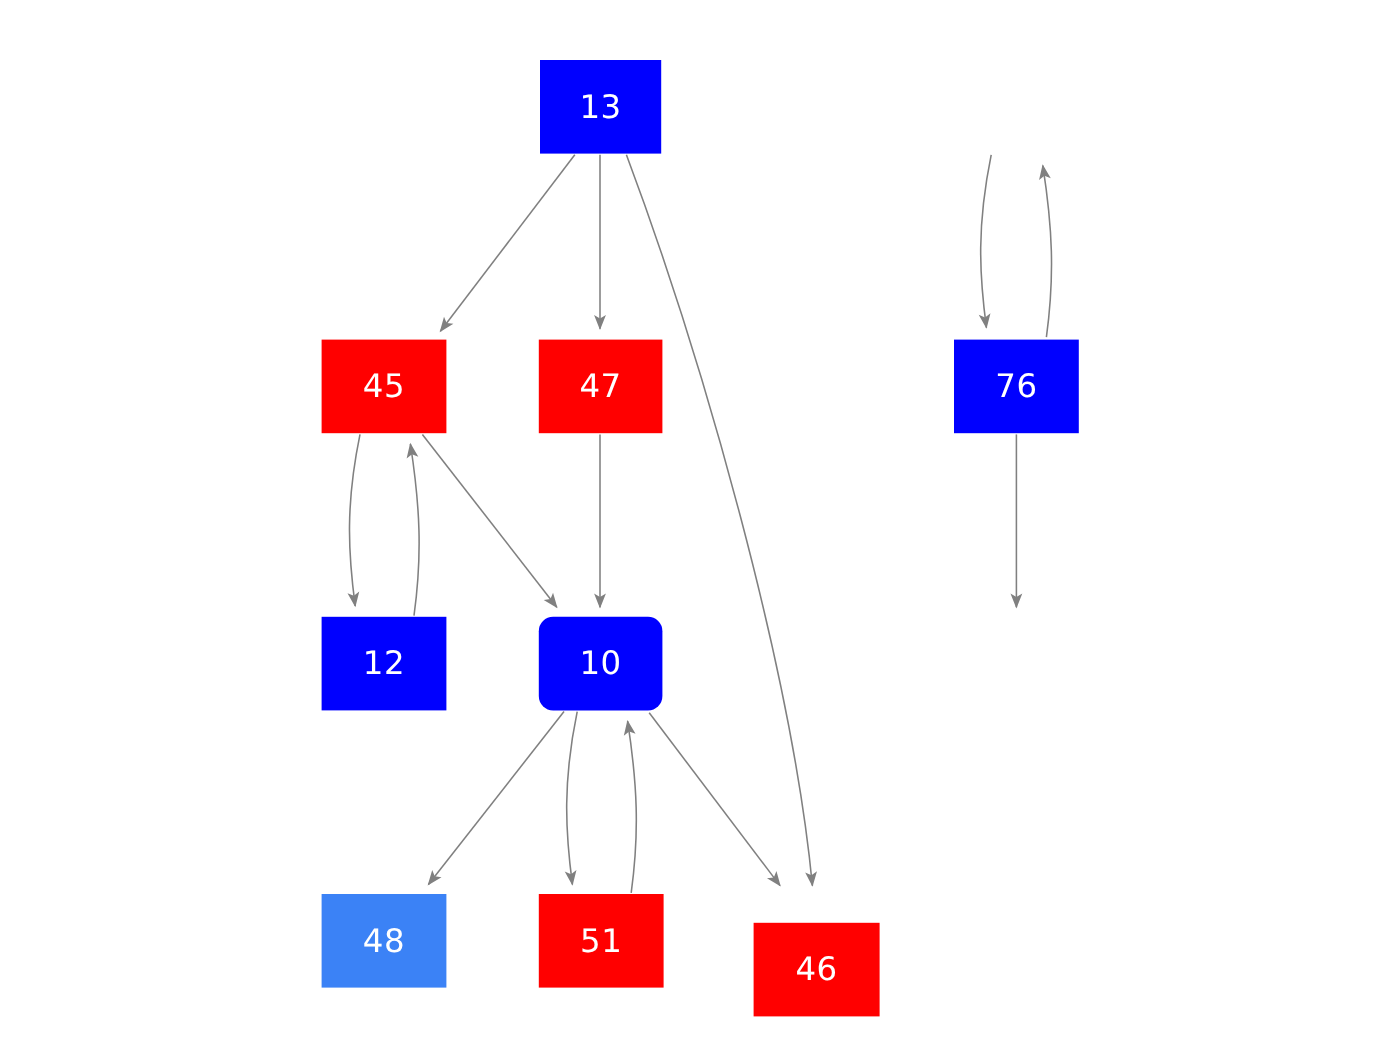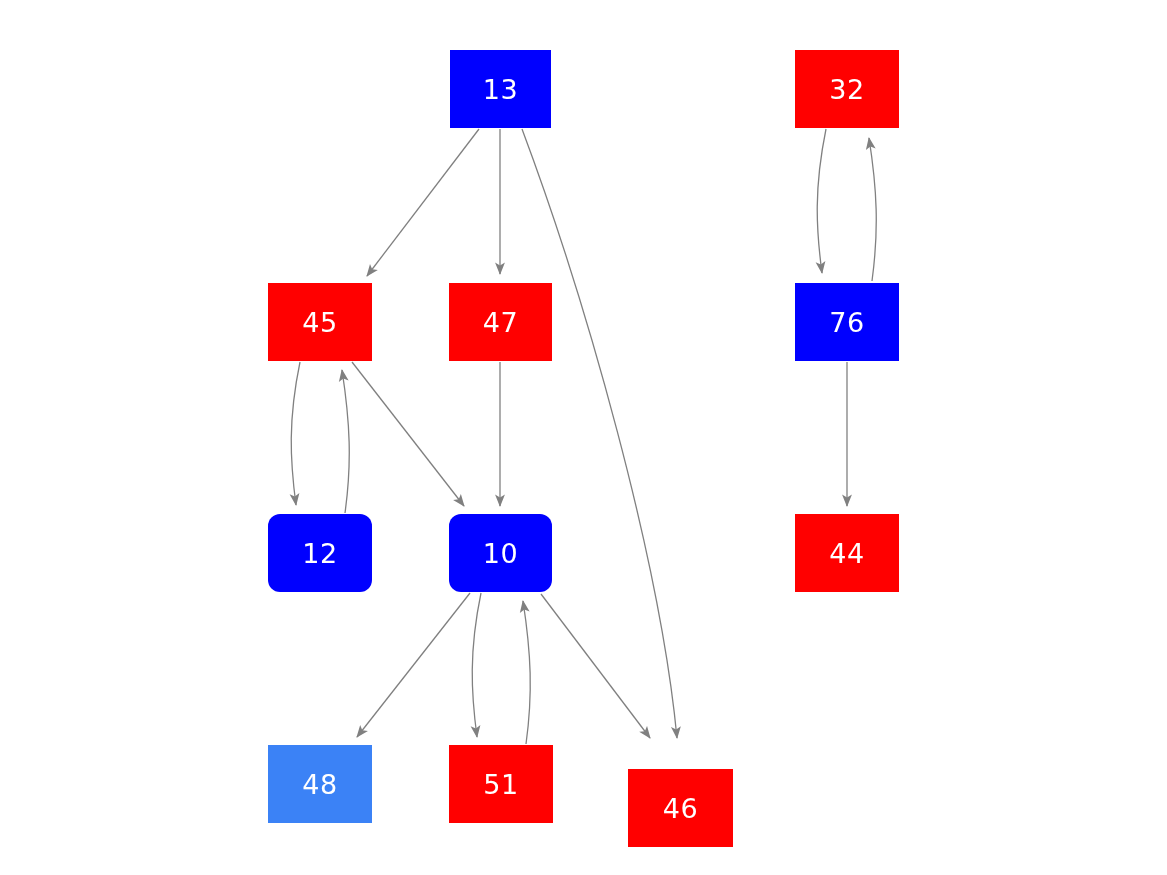--- a/index.html
+++ b/index.html
@@ -79,47 +79,41 @@
       <path d="M 872,281 C 879,229 877,189 869,138"></path>
 
       <path d="M 847,362 L 847,506"></path>
     </g>
   </svg>
 
   <div class="graph-node" style="left:450px; top:50px; width:101px; height:78px; background:#0000FF;">
     <span>13</span>
   </div>
 
-  <div class="graph-node" style="left:795px; top:50px; width:104px; height:78px; background:#FF0000;">
-    <span>32</span>
-  </div>
 
   <div class="graph-node" style="left:268px; top:283px; width:104px; height:78px; background:#FF0000;">
     <span>45</span>
   </div>
 
   <div class="graph-node" style="left:449px; top:283px; width:103px; height:78px; background:#FF0000;">
     <span>47</span>
   </div>
 
   <div class="graph-node" style="left:795px; top:283px; width:104px; height:78px; background:#0000FF;">
     <span>76</span>
   </div>
 
-  <div class="graph-node" style="left:268px; top:514px; width:104px; height:78px; background:#0000FF;border-radius:12px;">
+  <div class="graph-node" style="left:268px; top:514px; width:104px; height:78px; background:#0000FF;">
     <span>12</span>
   </div>
 
   <div class="graph-node" style="left:449px; top:514px; width:103px; height:78px; background:#0000FF;border-radius:12px;">
     <span>10</span>
   </div>
 
-  <div class="graph-node" style="left:795px; top:514px; width:104px; height:78px; background:#FF0000;">
-    <span>44</span>
-  </div>
 
   <div class="graph-node" style="left:268px; top:745px; width:104px; height:78px; background:#3b82f6;">
     <span>48</span>
   </div>
 
   <div class="graph-node" style="left:449px; top:745px; width:104px; height:78px; background:#FF0000;">
     <span>51</span>
   </div>
 
   <div class="graph-node" style="left:628px; top:769px; width:105px; height:78px; background:#FF0000;">

